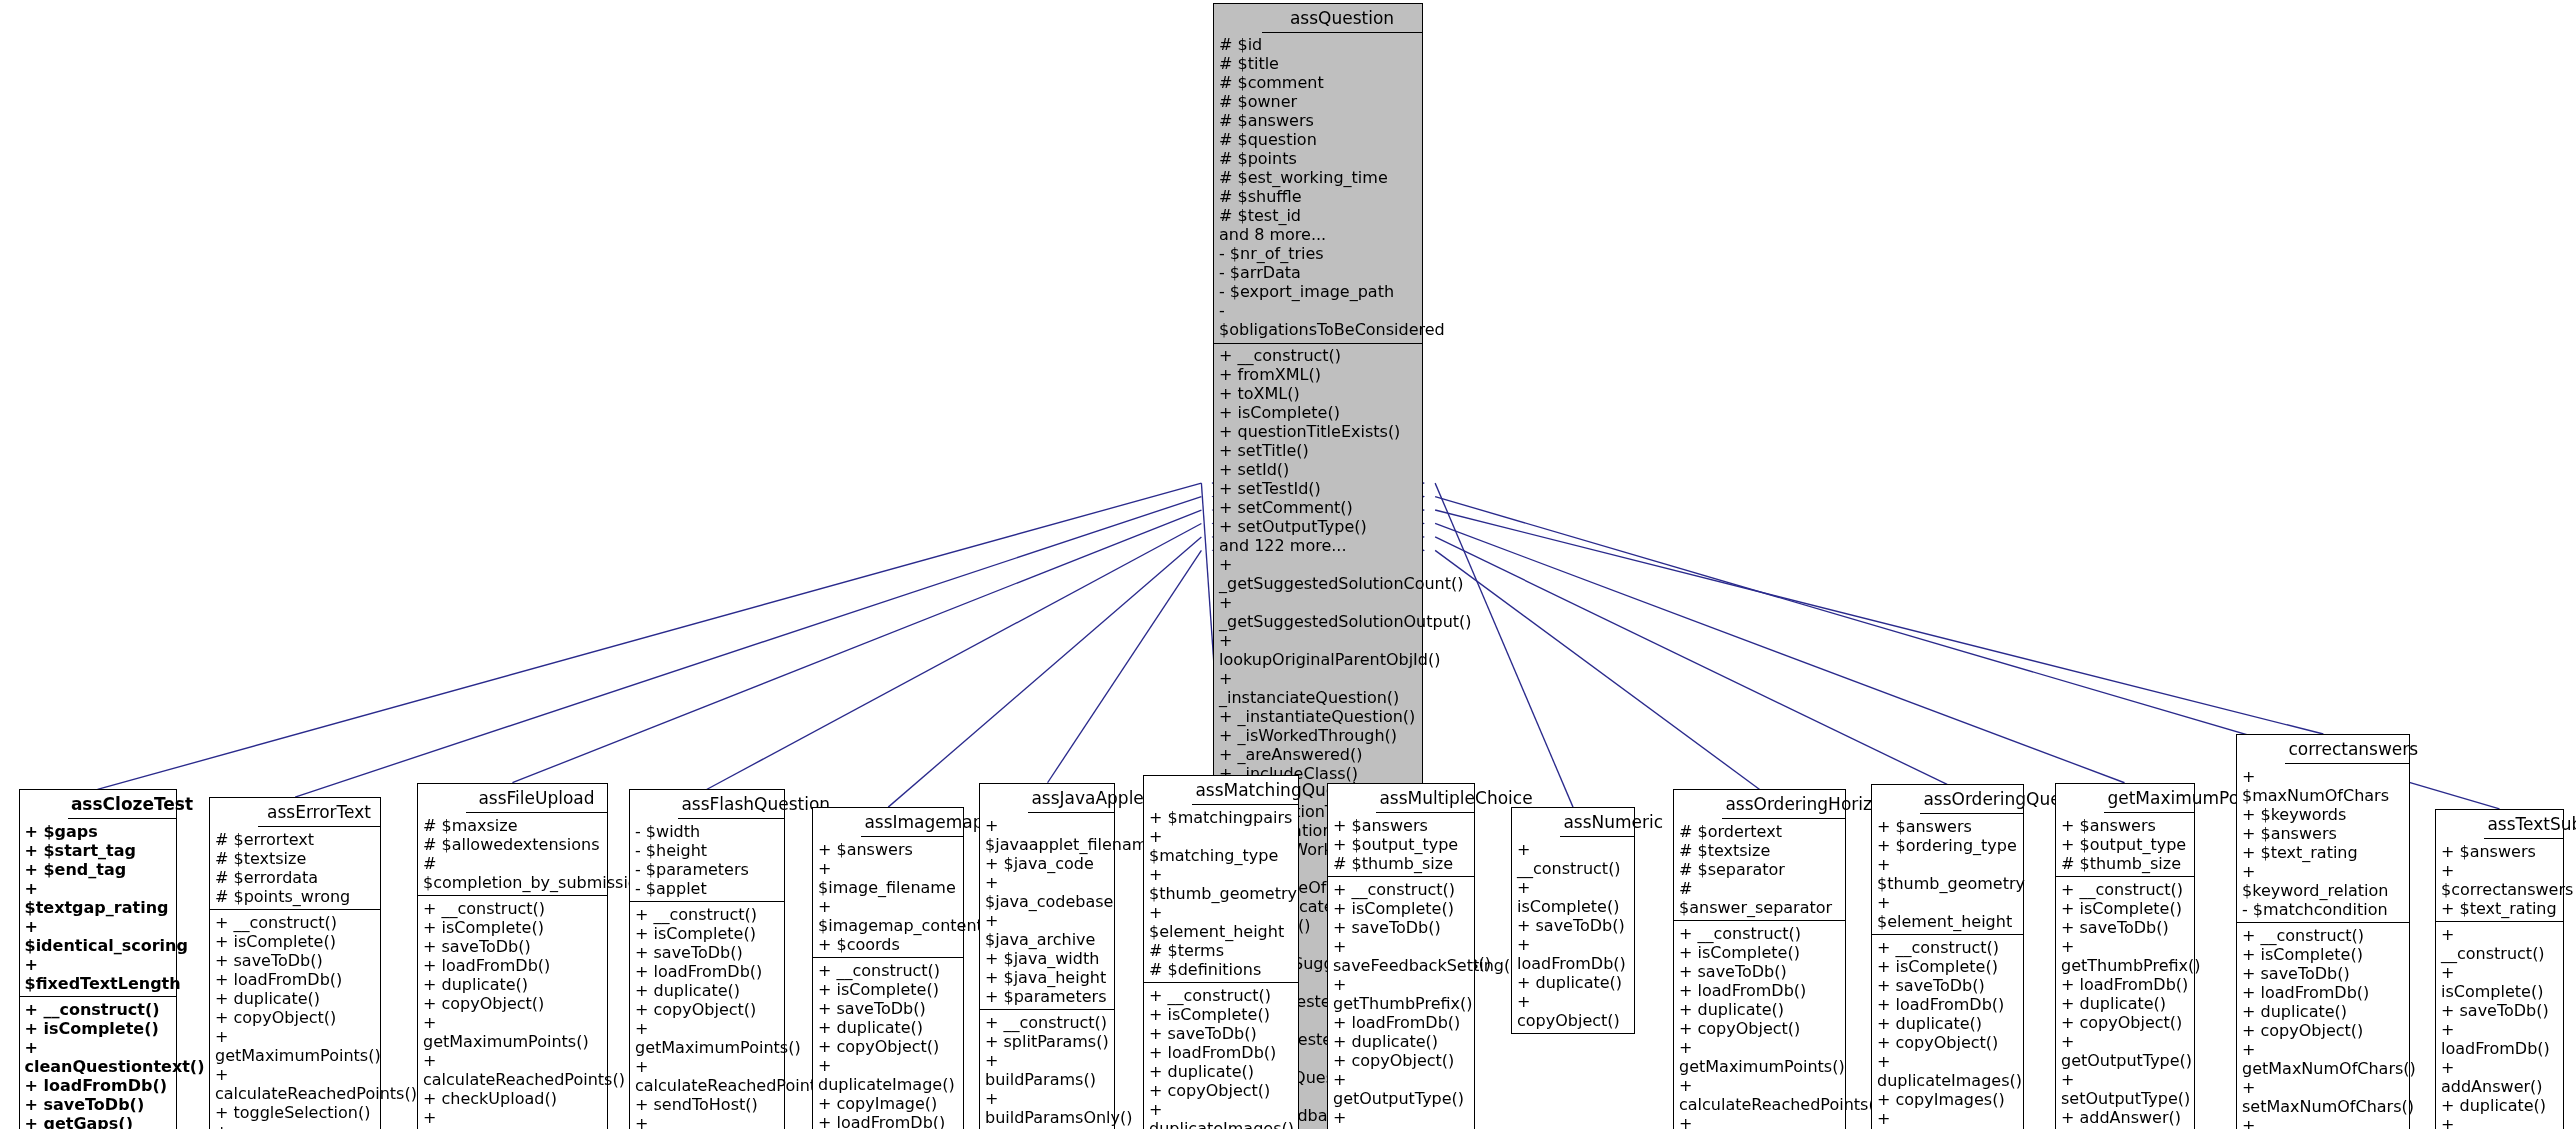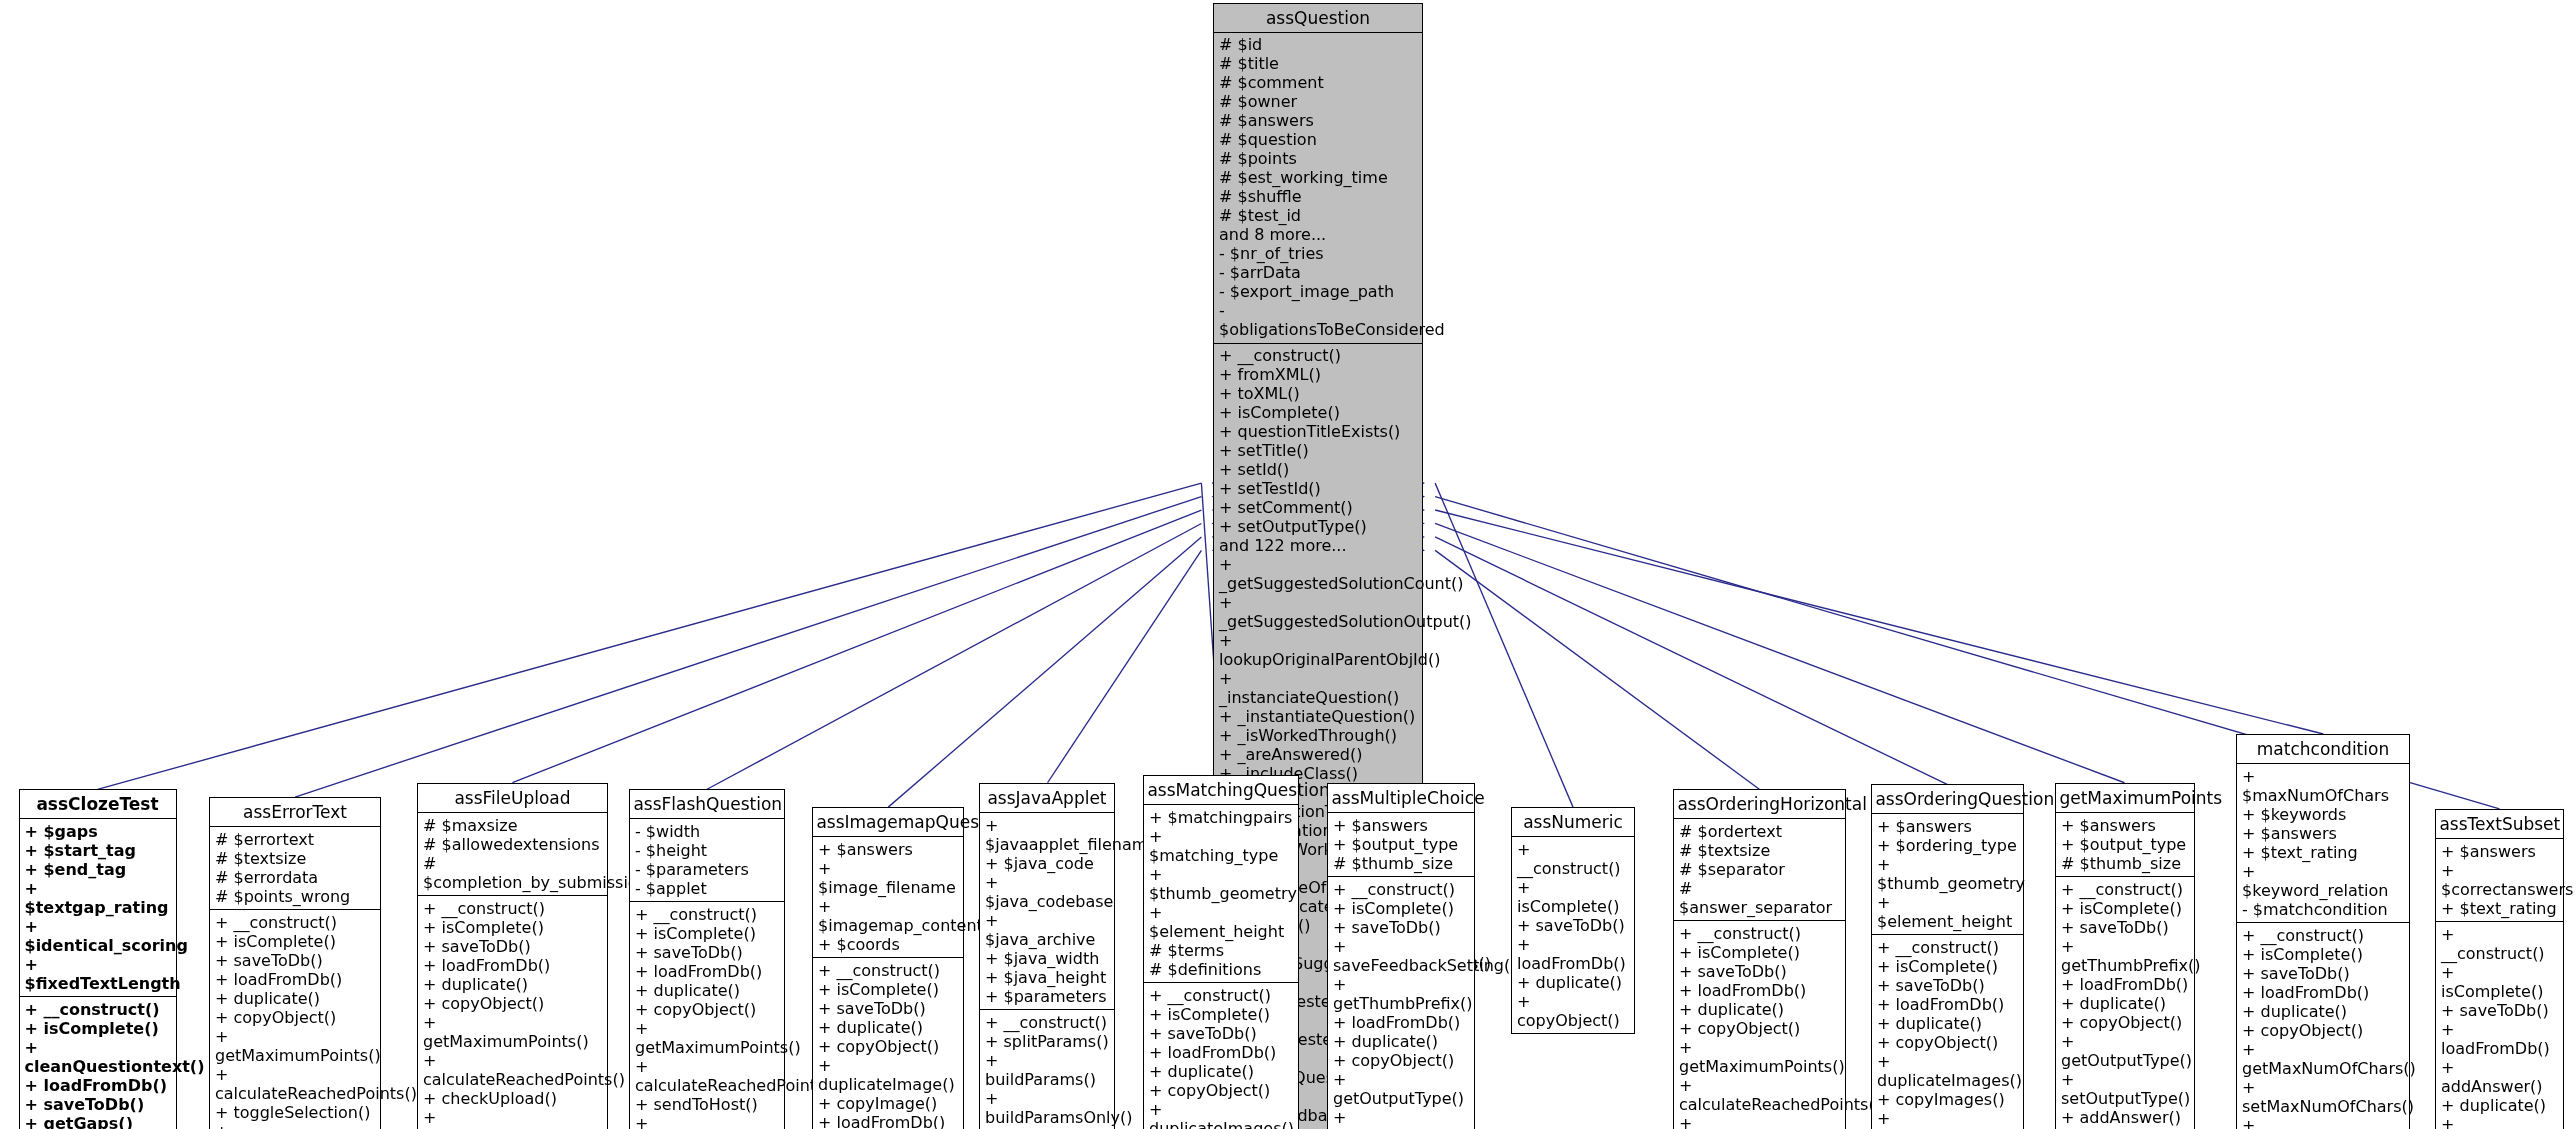--- a/index.html
+++ b/index.html
@@ -43,20 +43,21 @@
     border: 1.7px solid #000000;
   }
   .uml-title {
     text-align: center;
     font-size: 17px;
     line-height: 20px;
     padding: 4.2px 3.4px 4.2px 3.4px;
     border-bottom: 1.7px solid #000000;
     white-space: nowrap;
     overflow: visible;
+    margin-left: 48px;
   }
   .uml-section {
     padding: 2.5px 5px 3.4px 5px;
   }
   .uml-section.attrs {
     border-bottom: 1.7px solid #000000;
   }
   .uml-row {
     white-space: normal;
     word-break: normal;
@@ -372,21 +373,21 @@
         <div class="uml-row">+ getThumbPrefix()</div>
         <div class="uml-row">+ loadFromDb()</div>
         <div class="uml-row">+ duplicate()</div>
         <div class="uml-row">+ copyObject()</div>
         <div class="uml-row">+ getOutputType()</div>
         <div class="uml-row">+ setOutputType()</div>
         <div class="uml-row">+ addAnswer()</div>
       </div>
     </div>
     <div class="uml-class" style="left: 2236px; top: 734px; width: 174px;">
-      <div class="uml-title">matchcondition</div>
+      <div class="uml-title">correctanswers</div>
       <div class="uml-section attrs">
         <div class="uml-row">+ $maxNumOfChars</div>
         <div class="uml-row">+ $keywords</div>
         <div class="uml-row">+ $answers</div>
         <div class="uml-row">+ $text_rating</div>
         <div class="uml-row">+ $keyword_relation</div>
         <div class="uml-row">- $matchcondition</div>
       </div>
       <div class="uml-section methods">
         <div class="uml-row">+ __construct()</div>

